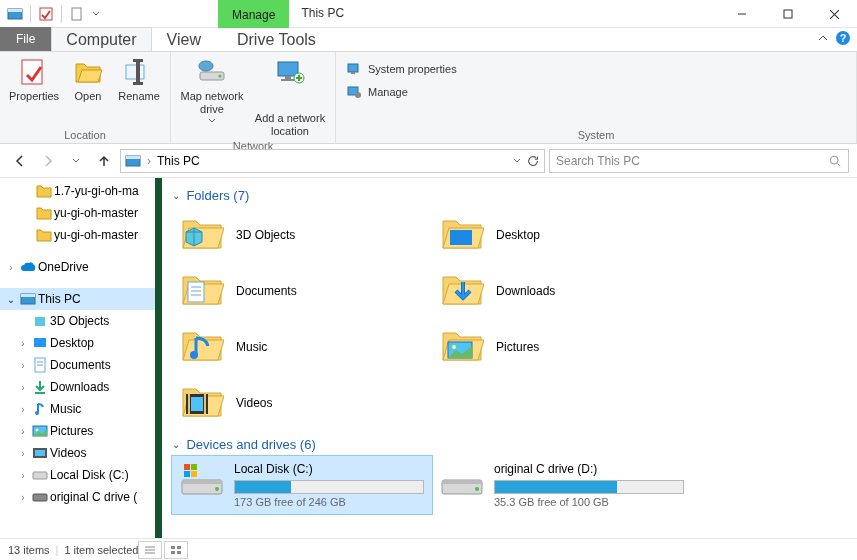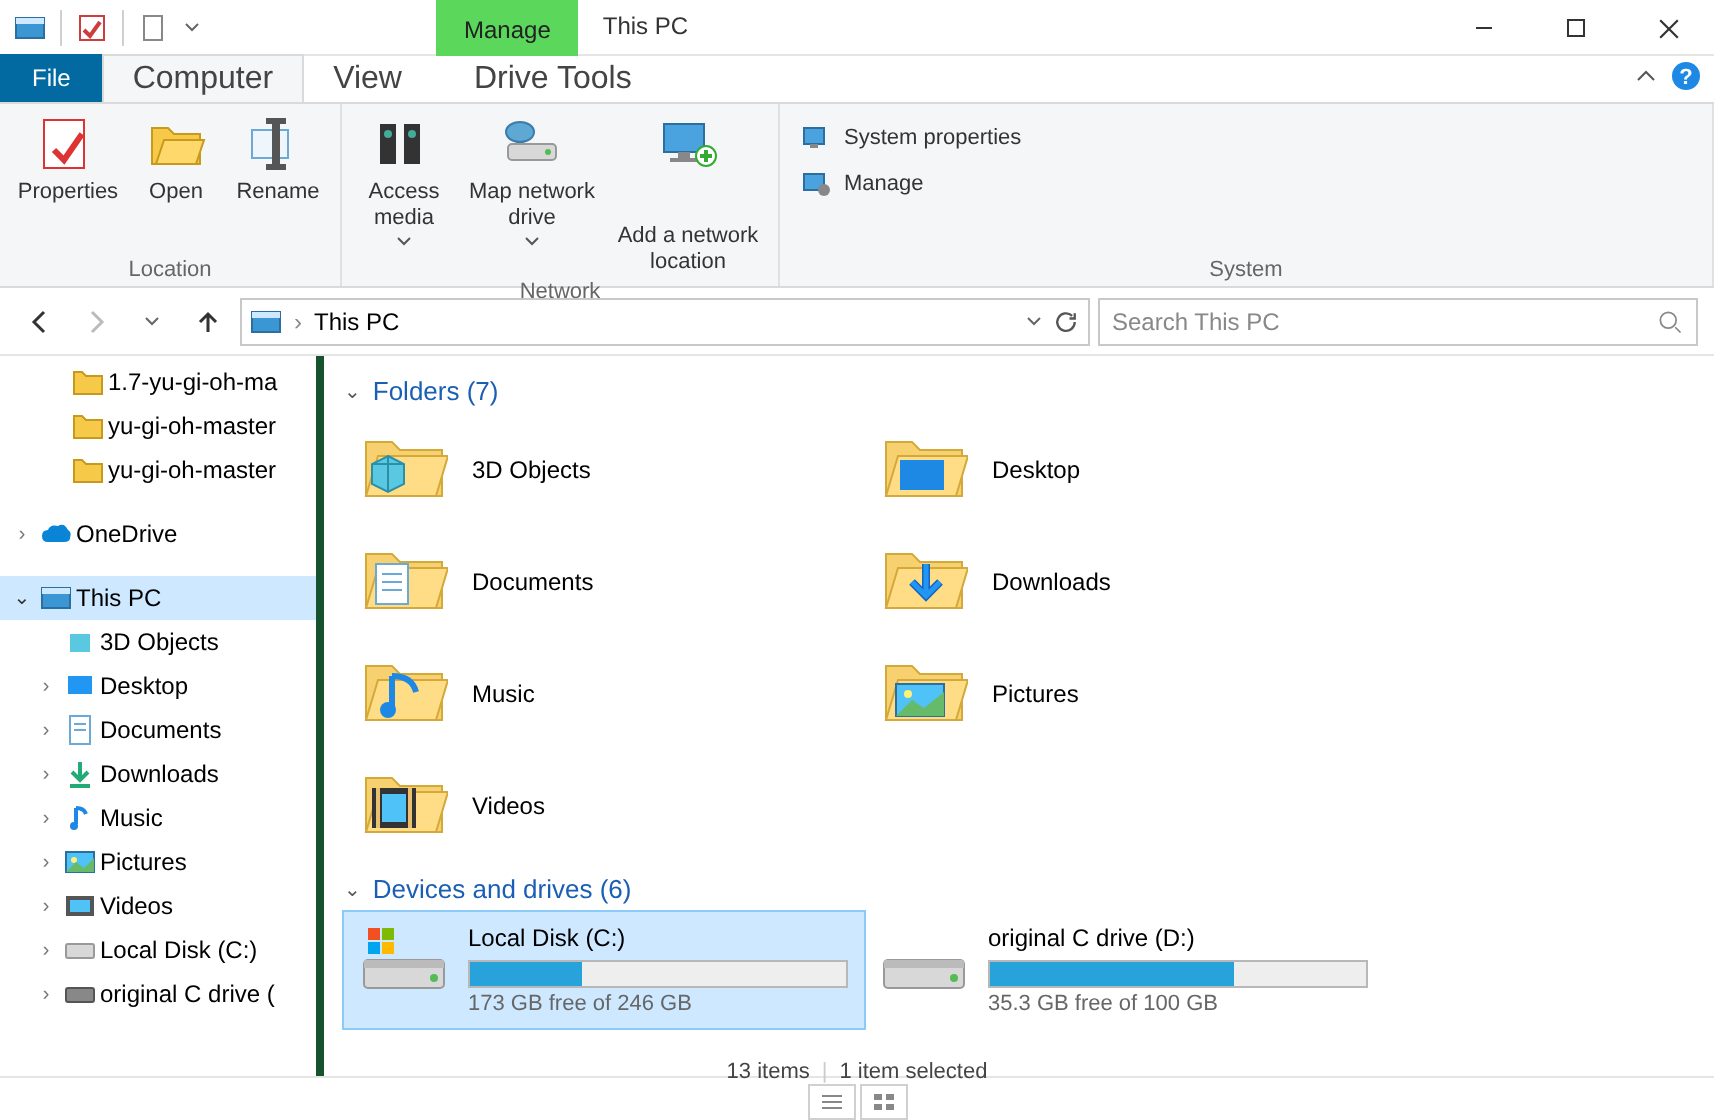--- a/index.html
+++ b/index.html
@@ -12,21 +12,21 @@
 .qat-sep { width: 1px; height: 18px; background: #d0d0d0; margin: 0 2px; }
 .title-tabs { display: flex; height: 28px; margin-left: 112px; }
 .context-tab { background: #5bd75b; color: #222; font-size: 12px; padding: 4px 14px 2px; display: flex; align-items: center; }
 .title-text { font-size: 12px; color: #333; padding: 6px 12px; }
 .win-controls { position: absolute; right: 0; top: 0; display: flex; }
 .win-btn { width: 46px; height: 28px; display: flex; align-items: center; justify-content: center; font-size: 12px; }
 .win-btn svg { stroke: #333; stroke-width: 1; fill: none; }
 
 
 .tabstrip { height: 24px; display: flex; align-items: flex-end; background: #fff; position: relative; border-bottom: 1px solid #dadada; }
-.tab-file { background: #0369a1; color: #fff; font-size: 12px; padding: 4px 16px; height: 24px; display: flex; align-items: center; }
+.tab-file { background: #737373; color: #fff; font-size: 12px; padding: 4px 16px; height: 24px; display: flex; align-items: center; }
 .tab { font-size: 16px; padding: 4px 14px; height: 24px; display: flex; align-items: center; color: #444; border: 1px solid transparent; border-bottom: none; }
 .tab.active { border-color: #dadada; background: #f5f6f7; }
 .tabstrip .help { position: absolute; right: 6px; top: 2px; display: flex; align-items: center; gap: 6px; }
 
 
 .ribbon { height: 92px; background: #f5f6f7; border-bottom: 1px solid #dadada; display: flex; }
 .ribbon-group { border-right: 1px solid #e1e1e1; padding: 4px 6px 2px; display: flex; flex-direction: column; }
 .ribbon-row { display: flex; gap: 4px; flex: 1; }
 .rg-label { font-size: 11px; color: #666; text-align: center; padding-top: 2px; }
 .big-btn { display: flex; flex-direction: column; align-items: center; justify-content: flex-start; width: 56px; font-size: 11px; color: #333; text-align: center; line-height: 1.2; gap: 2px; }
@@ -39,21 +39,21 @@
 .navrow { height: 34px; display: flex; align-items: center; padding: 4px 8px; gap: 4px; border-bottom: 1px solid #e5e5e5; }
 .nav-btn { width: 24px; height: 24px; display: flex; align-items: center; justify-content: center; color: #777; }
 .nav-btn.enabled { color: #333; }
 .addr { flex: 1; height: 24px; border: 1px solid #c8c8c8; display: flex; align-items: center; font-size: 12px; padding: 0 4px; gap: 6px; position: relative; }
 .search { width: 300px; height: 24px; border: 1px solid #c8c8c8; display: flex; align-items: center; font-size: 12px; padding: 0 6px; color: #888; justify-content: space-between; }
 
 
 .body { display: flex; height: 360px; }
 
 
-.tree { width: 162px; border-right: 4px solid #14532d; overflow: hidden; font-size: 12px; padding-top: 2px; }
+.tree { width: 162px; border-right: 7px solid #14532d; overflow: hidden; font-size: 12px; padding-top: 2px; }
 .tree-item { display: flex; align-items: center; height: 22px; padding-left: 4px; gap: 2px; white-space: nowrap; }
 .tree-item .chev { width: 14px; text-align: center; color: #777; font-size: 10px; }
 .tree-item .ico { width: 16px; height: 16px; display: flex; align-items: center; justify-content: center; }
 .tree-item.selected { background: #cde8ff; }
 .tree-item.depth1 { padding-left: 16px; }
 .tree-item.depth2 { padding-left: 20px; }
 .tree-spacer { height: 10px; }
 
 
 .content { flex: 1; overflow: hidden; padding: 4px 0 0 10px; }
@@ -66,21 +66,21 @@
 .drive-item { width: 260px; display: flex; gap: 10px; padding: 6px 8px; align-items: flex-start; }
 .drive-item.selected { background: #cde8ff; outline: 1px solid #8ccaf7; }
 .drive-ico { width: 44px; height: 38px; }
 .drive-info { flex: 1; }
 .drive-name { font-size: 12px; margin-bottom: 4px; }
 .drive-bar { width: 190px; height: 14px; border: 1px solid #b8b8b8; background: #eee; position: relative; margin-bottom: 2px; }
 .drive-fill { position: absolute; left: 0; top: 0; bottom: 0; background: #27a2db; }
 .drive-free { font-size: 11px; color: #666; }
 
 
-.statusbar { height: 22px; border-top: 1px solid #e5e5e5; display: flex; align-items: center; font-size: 11px; color: #444; padding: 0 8px; justify-content: flex-end; flex-direction: column; }
+.statusbar { height: 22px; border-top: 1px solid #e5e5e5; display: flex; align-items: center; font-size: 11px; color: #444; padding: 0 8px; justify-content: flex-start; }
 .statusbar .left { display: flex; gap: 6px; }
 .statusbar .sep { color: #ccc; }
 .view-toggles { display: flex; gap: 2px; }
 .view-toggles .vt { width: 24px; height: 18px; border: 1px solid #d0d0d0; display:flex; align-items:center; justify-content:center; }
 
 
 .folder-svg { width: 44px; height: 40px; }
 </style>
 </head>
 <body>
@@ -183,34 +183,20 @@
             </svg>
           </div>
         <span>Rename</span>
       </div>
     </div>
     <div class="rg-label">Location</div>
   </div>
 
   <div class="ribbon-group">
     <div class="ribbon-row">
-      <div class="big-btn" style="width:50px;">
-        <div class="ico">
-            <svg width="30" height="30" viewBox="0 0 30 30">
-              <rect x="3" y="5" width="8" height="20" fill="#333"></rect>
-              <rect x="15" y="5" width="8" height="20" fill="#333"></rect>
-              <circle cx="7" cy="10" r="2" fill="#4a9"></circle>
-              <circle cx="19" cy="10" r="2" fill="#4a9"></circle>
-            </svg>
-          </div>
-        <span>Access media</span>
-        <svg width="8" height="5" viewBox="0 0 8 5">
-            <path d="M1 1 L4 4 L7 1" stroke="#555" fill="none"></path>
-          </svg>
-      </div>
       <div class="big-btn" style="width:70px;">
         <div class="ico">
             <svg width="32" height="28" viewBox="0 0 32 28">
               <rect x="4" y="14" width="24" height="8" rx="2" fill="#d8d8d8" stroke="#999"></rect>
               <circle cx="24" cy="18" r="1.5" fill="#5b5"></circle>
               <ellipse cx="10" cy="8" rx="7" ry="5" fill="#5fa8d3" stroke="#3a7cab"></ellipse>
             </svg>
           </div>
         <span>Map network drive</span>
         <svg width="8" height="5" viewBox="0 0 8 5">

